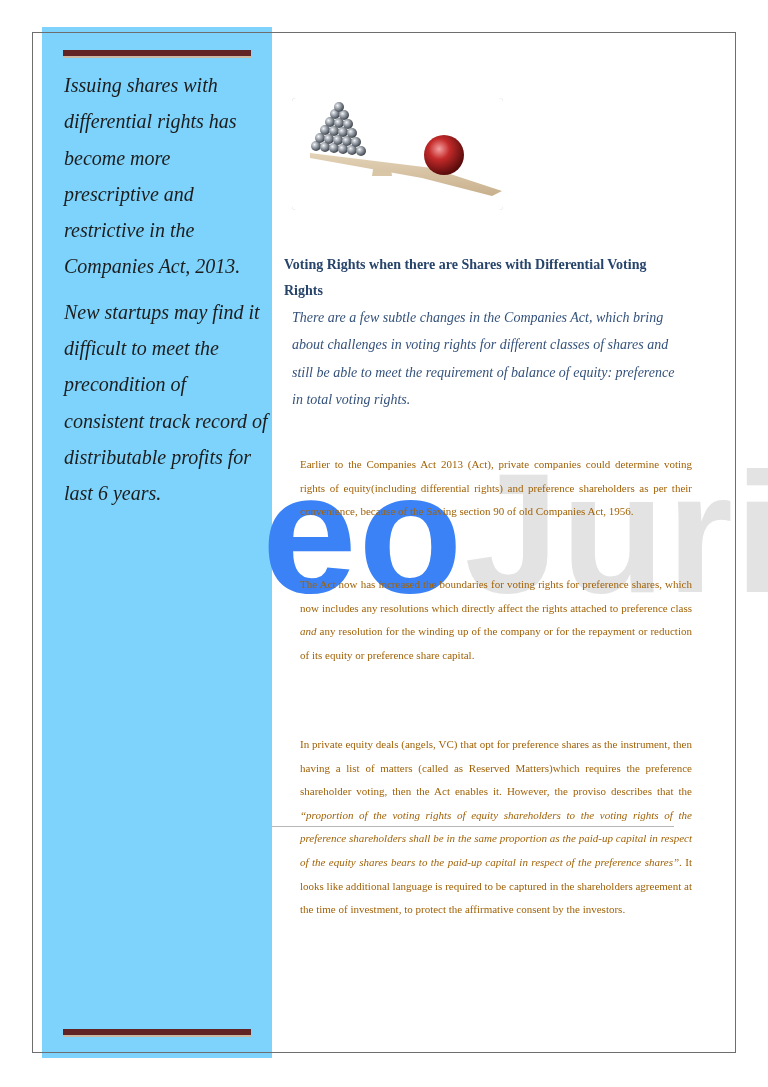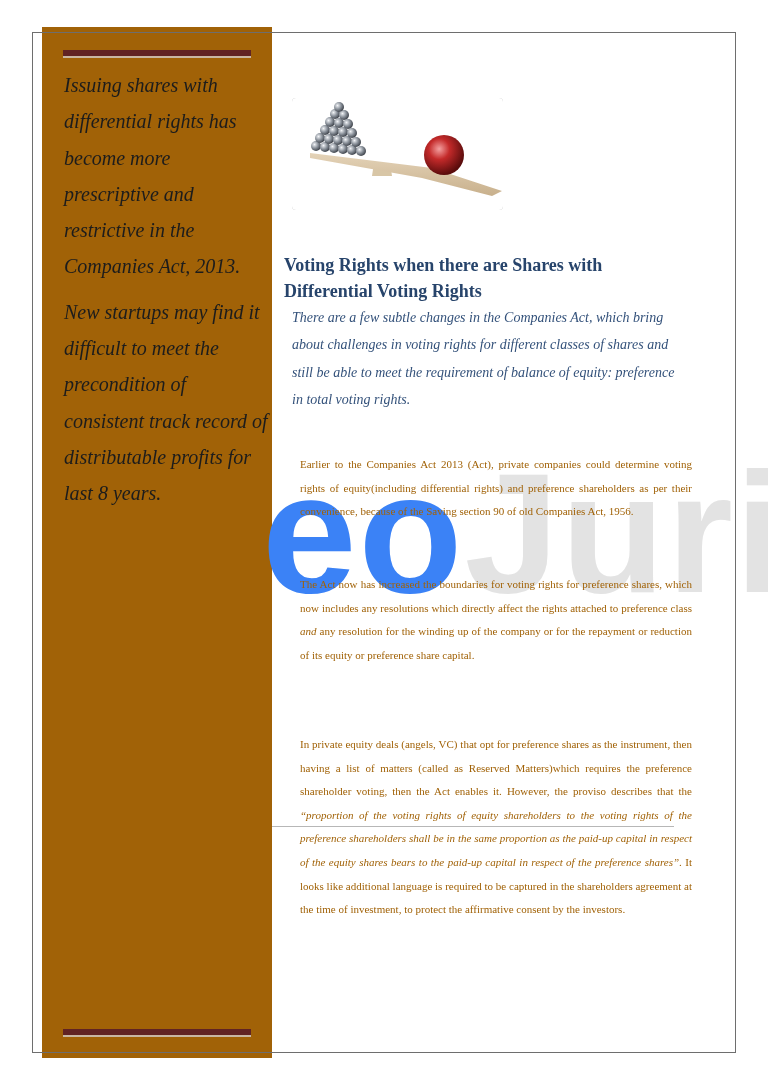--- a/index.html
+++ b/index.html
@@ -16,21 +16,21 @@
       width: 704px; height: 1021px;
       border: 1.5px solid #6e6e6e;
       box-sizing: border-box;
       z-index: 3;
       pointer-events: none;
     }
     .sidebar {
       position: absolute;
       left: 42px; top: 27px;
       width: 230px; height: 1031px;
-      background: #a16207;
+      background: #7dd3fc;
       z-index: 1;
     }
     .sidebar-bar {
       position: absolute;
       left: 21px;
       width: 188px; height: 6px;
       background: #612323;
       border-bottom: 2px solid #c9b7a2;
     }
     .sidebar-bar.top { top: 23px; }
@@ -63,21 +63,21 @@
       box-shadow: 0 0 6px 4px #a8a8a8 inset;
       overflow: hidden;
     }
     .heading {
       position: absolute;
       left: 0; top: 212px;
       width: 392px;
       margin: 0;
       font-family: "Liberation Serif", serif;
       font-weight: bold;
-      font-size: 18px;
+      font-size: 14px;
       line-height: 26px;
       color: #27446b;
     }
     .intro {
       position: absolute;
       left: 8px; top: 264px;
       width: 392px;
       margin: 0;
       font-family: Liberation Serif, serif;
       font-style: italic;
@@ -123,21 +123,21 @@
   </style>
 </head>
 <body>
 
 <div class="page-border"></div>
 
 <aside class="sidebar">
   <div class="sidebar-bar top"></div>
   <div class="sidebar-text">
     <p style="margin-bottom:9px;">Issuing shares with differential rights has become more prescriptive and restrictive in the Companies Act, 2013.</p>
-    <p>New startups may find it difficult to meet  the precondition of consistent track record of distributable profits for last 8 years.</p>
+    <p>New startups may find it difficult to meet  the precondition of consistent track record of distributable profits for last 6 years.</p>
   </div>
   <div class="sidebar-bar bottom"></div>
 </aside>
 
 <div class="watermark">
   <span class="wm-a">eo</span><span class="wm-b">Juris</span>
 </div>
 
 <main class="main">
   <div class="hero-image">

